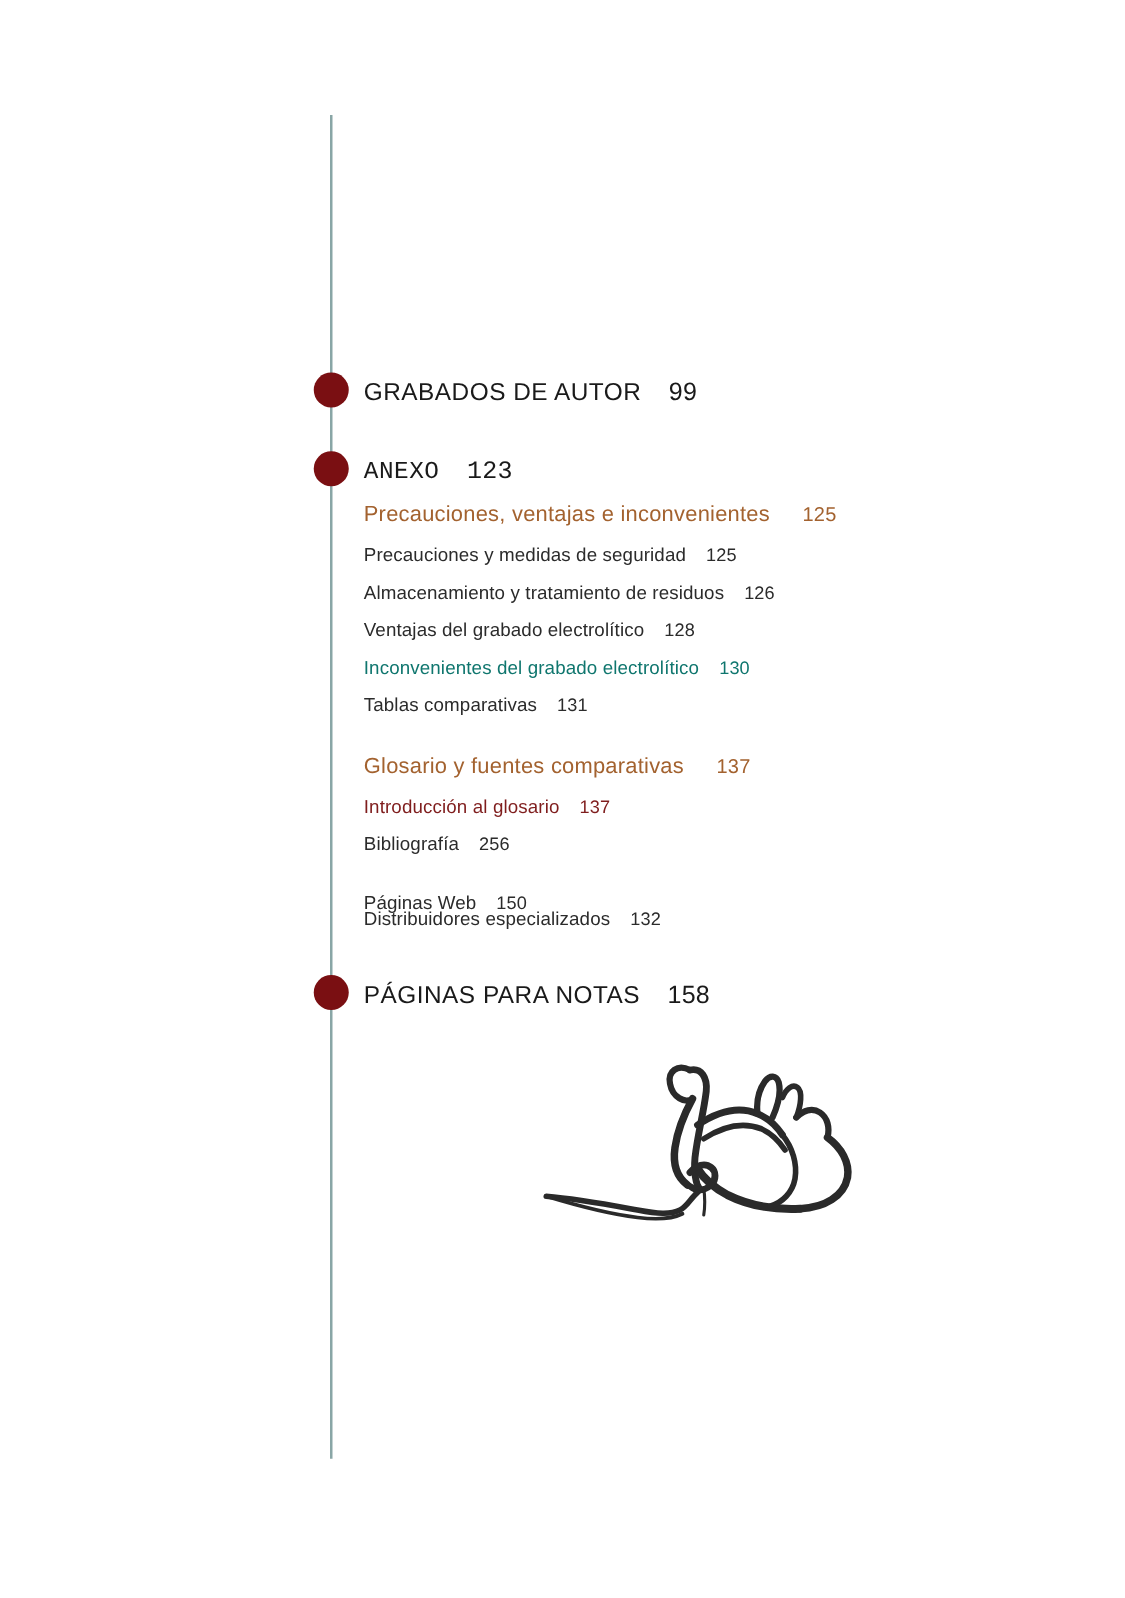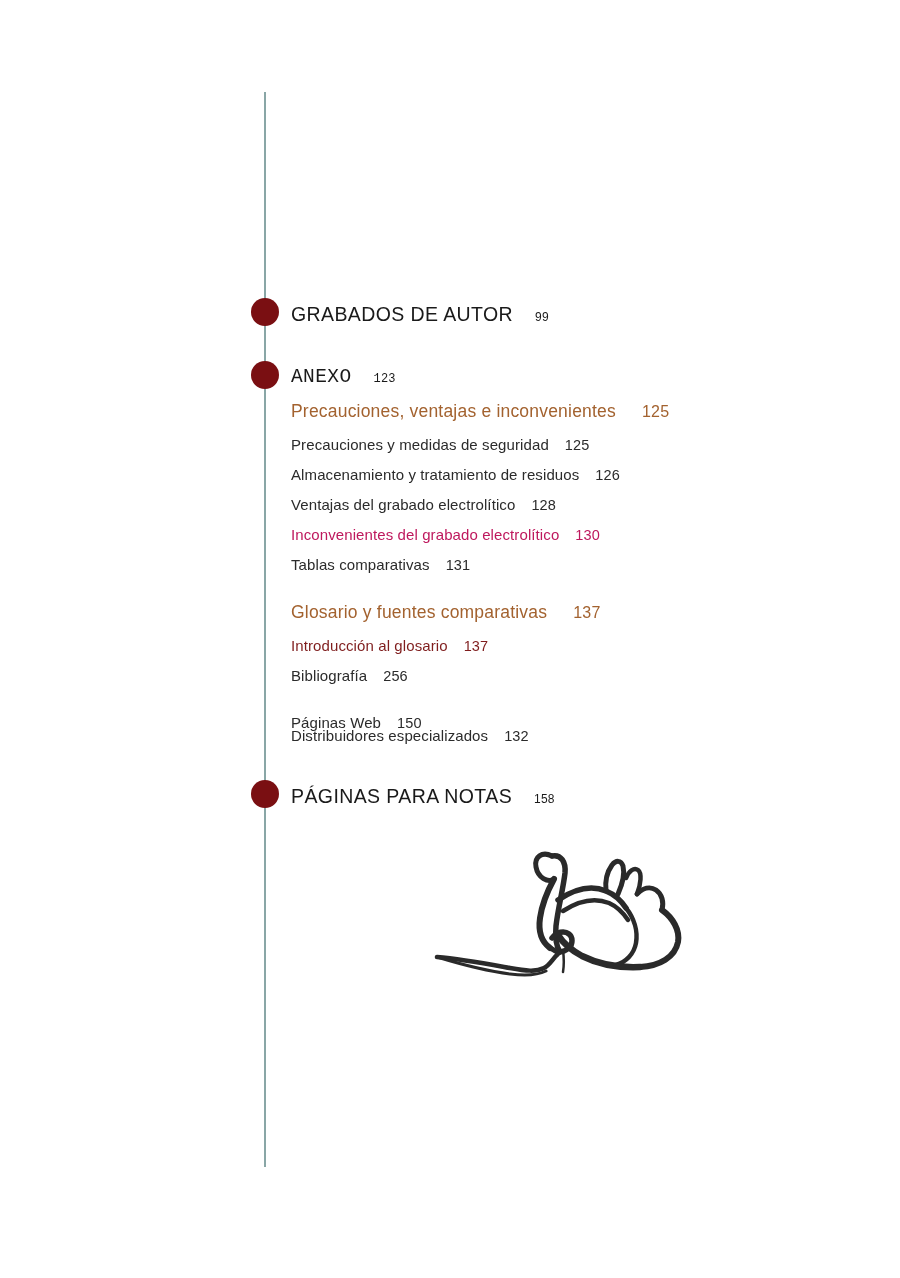--- a/index.html
+++ b/index.html
@@ -51,21 +51,21 @@
 
   
   .lvl1 {
     left: 291px;
     font-size: 19.5px;
     letter-spacing: 0.4px;
     color: #1a1a1a;
     font-weight: 400;
   }
   .lvl1 .num {
-    font-size: 12px;
+    font-size: 20px;
     letter-spacing: 0.2px;
     padding-left: 22px;
   }
 
   
   .lvl2 {
     left: 291px;
     font-size: 17.5px;
     letter-spacing: 0.2px;
     color: #a3622f;
@@ -106,21 +106,21 @@
 
   <div id="toc">
       <div class="bullet" style="top: 298px; background: rgb(122, 15, 18);"></div>
       <div class="entry lvl1" style="top: 303px; color: rgb(26, 26, 26);"><span class="label">GRABADOS DE AUTOR</span><span class="num">99</span></div>
       <div class="bullet" style="top: 361px; background: rgb(122, 15, 18);"></div>
       <div class="entry lvl1" style="top: 366px; color: rgb(26, 26, 26); font-family: Liberation Mono, monospace;"><span class="label">ANEXO</span><span class="num">123</span></div>
       <div class="entry lvl2" style="top: 401px; color: rgb(163, 98, 47);"><span class="label">Precauciones, ventajas e inconvenientes</span><span class="num">125</span></div>
       <div class="entry lvl3" style="top: 436px; color: rgb(43, 43, 43);"><span class="label">Precauciones y medidas de seguridad</span><span class="num">125</span></div>
       <div class="entry lvl3" style="top: 466px; color: rgb(43, 43, 43);"><span class="label">Almacenamiento y tratamiento de residuos</span><span class="num">126</span></div>
       <div class="entry lvl3" style="top: 496px; color: rgb(43, 43, 43);"><span class="label">Ventajas del grabado electrolítico</span><span class="num">128</span></div>
-      <div class="entry lvl3" style="top: 526px; color: #be185d; text-align: center;"><span class="label">Inconvenientes del grabado electrolítico</span><span class="num">130</span></div>
+      <div class="entry lvl3" style="top: 526px; color: #0f766e; text-align: center;"><span class="label">Inconvenientes del grabado electrolítico</span><span class="num">130</span></div>
       <div class="entry lvl3" style="top: 556px; color: rgb(43, 43, 43);"><span class="label">Tablas comparativas</span><span class="num">131</span></div>
       <div class="entry lvl2" style="top: 602px; color: rgb(163, 98, 47);"><span class="label">Glosario y fuentes comparativas</span><span class="num">137</span></div>
       <div class="entry lvl3" style="top: 637px; color: #7f1d1d;"><span class="label">Introducción al glosario</span><span class="num">137</span></div>
       <div class="entry lvl3" style="top: 667px; color: rgb(43, 43, 43);"><span class="label">Bibliografía</span><span class="num">256</span></div>
       <div class="entry lvl3" style="top: 697px; color: rgb(43, 43, 43); margin-top: 17px;"><span class="label">Páginas Web</span><span class="num">150</span></div>
       <div class="entry lvl3" style="top: 727px; color: rgb(43, 43, 43);"><span class="label">Distribuidores especializados</span><span class="num">132</span></div>
       <div class="bullet" style="top: 780px; background: rgb(122, 15, 18);"></div>
       <div class="entry lvl1" style="top: 785px; color: rgb(26, 26, 26);"><span class="label">PÁGINAS PARA NOTAS</span><span class="num">158</span></div>
     </div>
 

